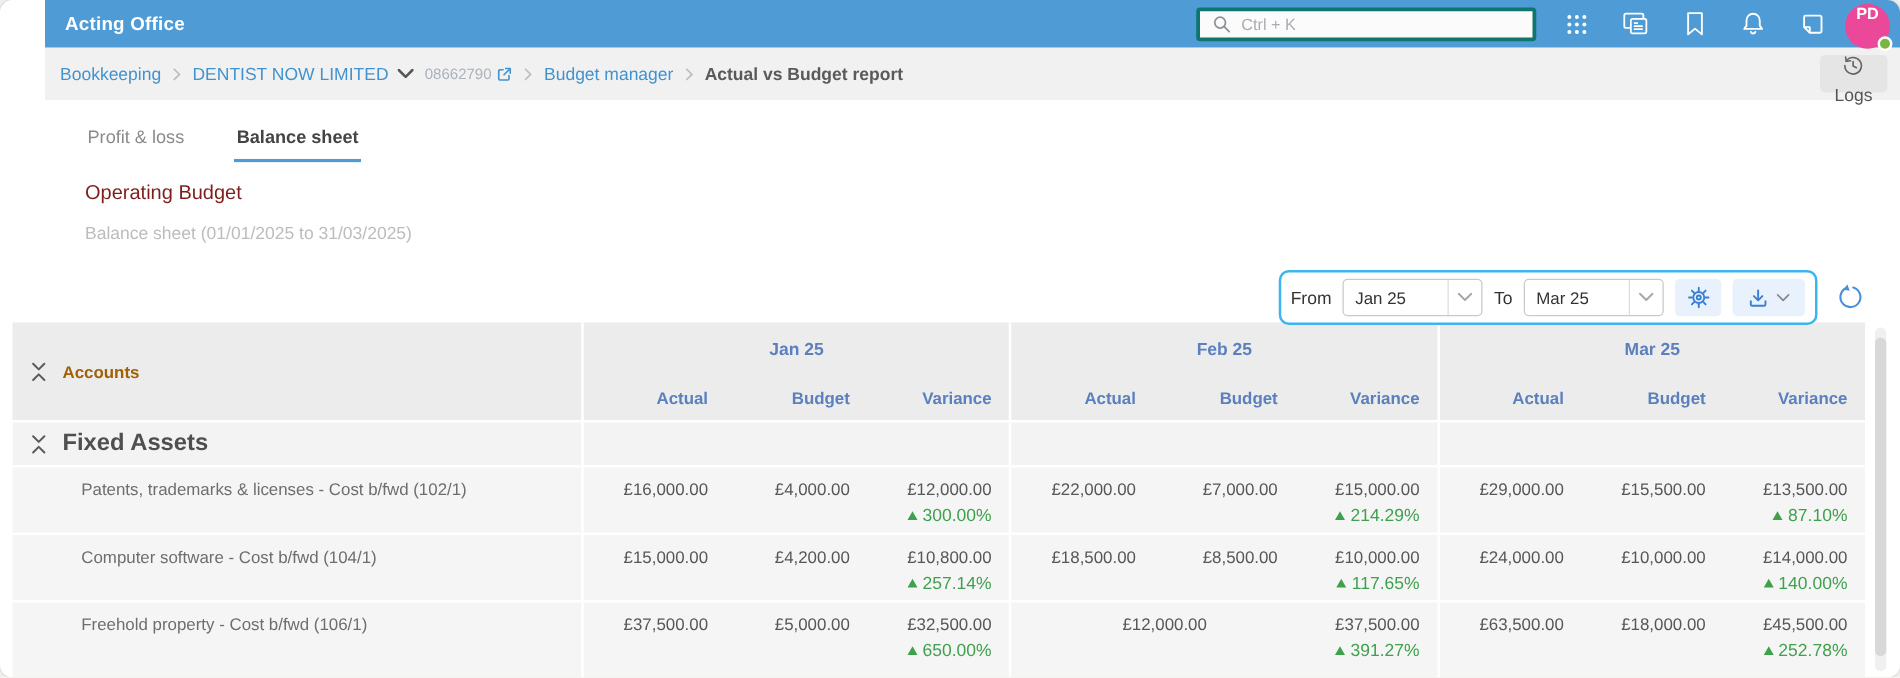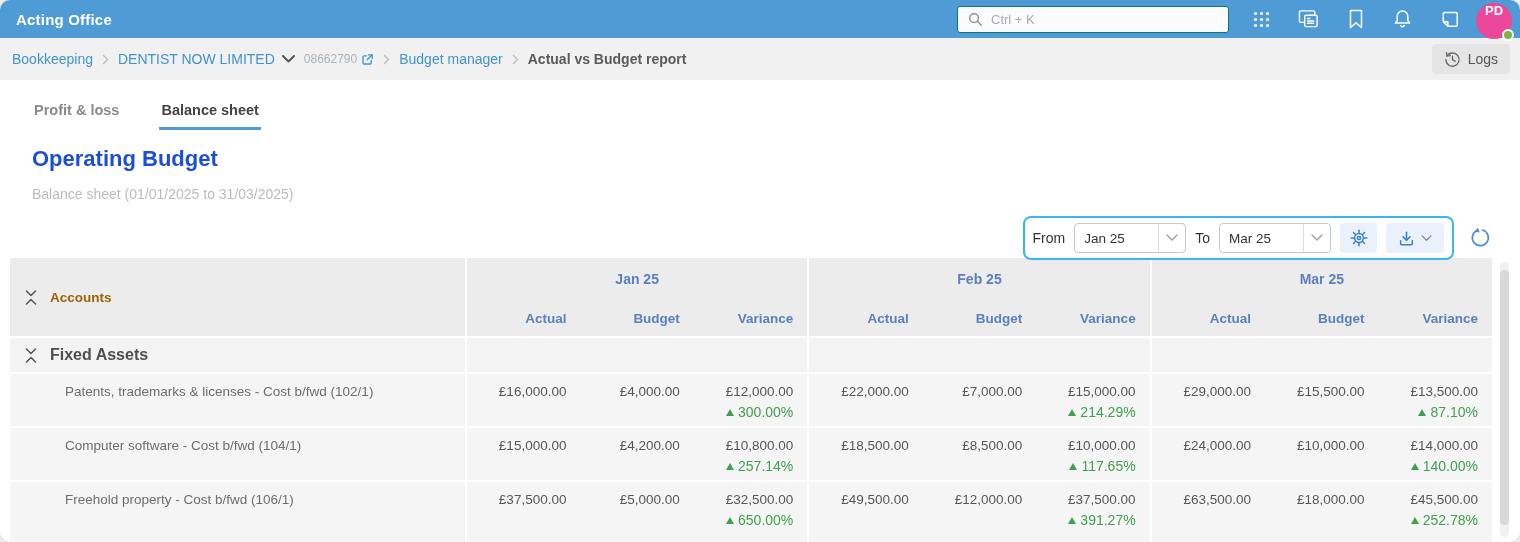--- a/index.html
+++ b/index.html
@@ -9,37 +9,38 @@
     background: #efeeea;
     position: relative;
     overflow: hidden;
   }
   .card {
     position: absolute; inset: 0;
     background: #ffffff;
     border-radius: 10px;
     overflow: hidden;
     box-shadow: 0 0 0 1px rgba(0,0,0,0.05);
+    padding-left: 36px;
   }
 
   
   .topbar {
     height: 38px; background: #4f9bd5;
     display: flex; align-items: center;
     padding: 0 8px 0 16px;
     position: relative; z-index: 5;
   }
   .app-title { color: #fff; font-weight: bold; font-size: 15px; letter-spacing: .2px; }
   .topbar-spacer { flex: 1; }
   .search-box {
     width: 272px; height: 27px;
     background: #fbfbfb; border-radius: 3px;
     display: flex; align-items: center; gap: 8px;
     padding: 0 10px; margin-right: 22px;
-    border: 1px solid #0f766e;
+    border: 3px solid #0f766e;
   }
   .search-box input {
     border: none; outline: none; background: transparent;
     font-size: 13px; color: #555; width: 100%;
     font-family: inherit;
   }
   .search-box input::placeholder { color: #a9adb3; }
   .tb-icons { display: flex; align-items: center; gap: 26px; margin-right: 16px; }
   .tb-icon { width: 21px; height: 21px; display: flex; align-items: center; justify-content: center; cursor: pointer; }
   .avatar {
@@ -65,28 +66,28 @@
   .crumb-sep { margin: 0 9px; display: flex; align-items: center; }
   .company-chevron { margin-left: 7px; cursor: pointer; display: flex; align-items: center; }
   .company-number { color: #a9b2bd; font-size: 12px; margin-left: 9px; }
   .ext-link { margin-left: 4px; cursor: pointer; display: flex; align-items: center; }
   .crumb-current { color: #5a5a5a; font-weight: bold; }
   .crumb-spacer { flex: 1; }
   .logs-btn {
     background: #e5e5e5; border-radius: 4px;
     height: 30px; padding: 0 12px;
     display: flex; align-items: center; gap: 7px;
-    color: #555; font-size: 14px; cursor: pointer;
+    color: #555; font-size: 14px; cursor: pointer; flex-direction: column;
   }
 
   
   .tabs { display: flex; gap: 38px; margin: 22px 0 0 32px; font-size: 14.5px; }
-  .tab { color: #8a8a8a; padding: 0 2px 9px 2px; cursor: pointer; font-weight: bold; }
+  .tab { color: #8a8a8a; padding: 0 2px 9px 2px; cursor: pointer; }
   .tab.active { color: #444; font-weight: bold; border-bottom: 3.5px solid #4f9bd5; border-radius: 1px; }
-  .page-title { color: #1d4ed8; font-size: 22px; font-weight: bold; margin: 16px 0 0 32px; }
+  .page-title { color: #7f1d1d; font-size: 16px; font-weight: normal; margin: 16px 0 0 32px; }
   .page-subtitle { color: #bcbcbc; font-size: 14px; margin: 14px 0 0 32px; }
 
   
   .filter-row {
     position: absolute; top: 216px; right: 24px;
     display: flex; align-items: center; gap: 10px; z-index: 2;
   }
   .filter-box {
     border: 2px solid #3ab5f0; border-radius: 8px;
     background: #fff; padding: 5px 8px;
@@ -120,21 +121,21 @@
 
   .thead { display: flex; background: #ececec; }
   .thead .c-acct { align-items: center; padding-left: 15px; gap: 13px; color: #a16207; font-weight: bold; font-size: 13.5px; }
   .thead-right { flex: 1; display: flex; flex-direction: column; }
   .thead-months { display: flex; height: 42px; }
   .thead-months .m-group { align-items: center; justify-content: center; color: #5c80bd; font-weight: bold; font-size: 14px; }
   .thead-subs { display: flex; height: 36px; }
   .thead-subs .m-cell { color: #5c80bd; font-weight: bold; align-self: center; }
 
   .group-row { margin-top: 2px; background: #f3f3f3; height: 34px; }
-  .group-row .c-acct { align-items: center; padding-left: 15px; gap: 13px; color: #4f4f4f; font-weight: bold; font-size: 16px; }
+  .group-row .c-acct { align-items: center; padding-left: 15px; gap: 13px; color: #4f4f4f; font-weight: bold; font-size: 19px; }
 
   .data-row { margin-top: 2px; background: #f5f5f5; min-height: 52px; }
   .data-row.last { min-height: 60px; }
   .data-row .c-acct { padding: 10px 10px 0 55px; color: #6e6e6e; }
   .data-row .m-cell { padding-top: 10px; color: #575757; }
   .var-pct { margin-top: 5px; font-size: 14px; color: #3fa14e; white-space: nowrap; }
   .tri-up {
     display: inline-block; width: 0; height: 0; margin-right: 4px;
     border-left: 4.5px solid transparent; border-right: 4.5px solid transparent;
     border-bottom: 7px solid #3fa14e; vertical-align: 1px;
@@ -465,21 +466,20 @@
       <div class="c-acct">Freehold property - Cost b/fwd (106/1)</div>
       <div class="m-group">
         <div class="m-cell">£37,500.00</div>
         <div class="m-cell">£5,000.00</div>
         <div class="m-cell">
           <div>£32,500.00</div>
           <div class="var-pct"><span class="tri-up"></span><span>650.00%</span></div>
         </div>
       </div>
       <div class="m-group">
-        <div class="m-cell">£49,500.00</div>
         <div class="m-cell">£12,000.00</div>
         <div class="m-cell">
           <div>£37,500.00</div>
           <div class="var-pct"><span class="tri-up"></span><span>391.27%</span></div>
         </div>
       </div>
       <div class="m-group">
         <div class="m-cell">£63,500.00</div>
         <div class="m-cell">£18,000.00</div>
         <div class="m-cell">

